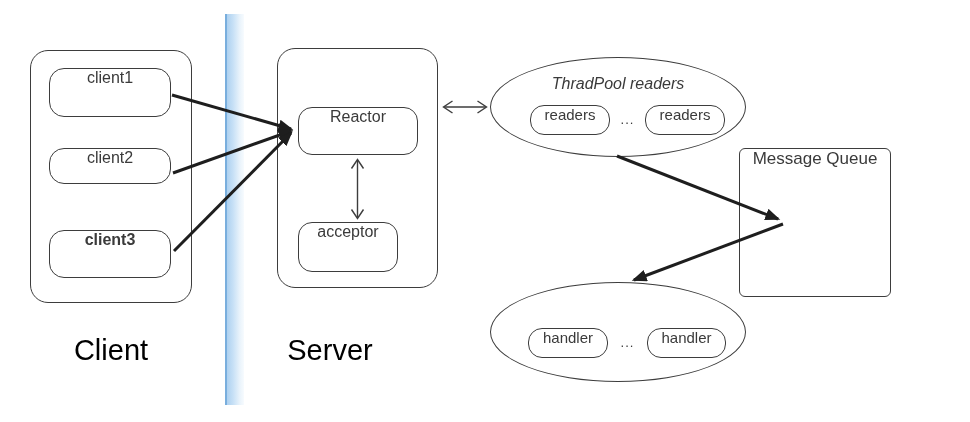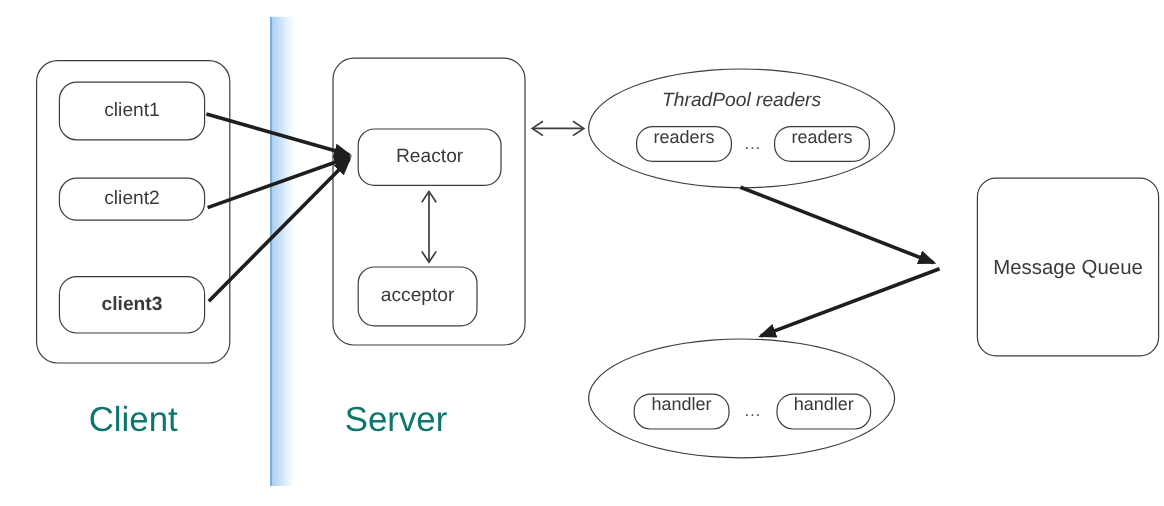--- a/index.html
+++ b/index.html
@@ -1,26 +1,26 @@
 <!DOCTYPE html>
 <html><head>
 <meta charset="utf-8">
 <style>
   html,body{margin:0;padding:0;background:#ffffff;}
   #canvas{
     position:relative;width:970px;height:422px;background:#ffffff;
     font-family:"Liberation Sans",sans-serif;color:#3a3a3a;overflow:hidden;
   }
   .shape{position:absolute;box-sizing:border-box;border:1.4px solid #3d3d3d;background:#ffffff;}
-  .node{display:flex;align-items:center;justify-content:center;font-size:16px;}
+  .node{display:flex;align-items:flex-start;justify-content:center;font-size:16px;}
   .small-node{display:flex;align-items:flex-start;justify-content:center;font-size:15px;border-radius:14px;}
   .ellipse{border-radius:50%;}
   .txt{position:absolute;box-sizing:border-box;}
   .center{display:flex;align-items:center;justify-content:center;}
-  .group-label{font-size:29px;color:#0f766e;}
+  .group-label{font-size:29px;color:#000000;}
   .pool-title{font-size:16px;text-align:center;font-style:italic;}
   .dots{font-size:13px;letter-spacing:1px;color:#3a3a3a;}
   #divider{
     position:absolute;left:225px;top:14px;width:17px;height:391px;
     border-left:2px solid #79aedd;
     background:linear-gradient(90deg,#aed1f0 0%,#c6e0f6 35%,#e9f3fb 75%,#f7fbfe 100%);
   }
   #arrow-layer{position:absolute;left:0;top:0;width:970px;height:422px;pointer-events:none;}
 </style>
 </head>
@@ -63,21 +63,21 @@
 
   <div class="shape ellipse" style="left:490px;top:282px;width:256px;height:100px;"></div>
   <div class="shape small-node" style="left:528px;top:328px;width:80px;height:30px;">
     <span>handler</span>
   </div>
   <div class="txt center dots" style="left:608px;top:327px;width:39px;height:30px;">...</div>
   <div class="shape small-node" style="left:647px;top:328px;width:79px;height:30px;">
     <span>handler</span>
   </div>
 
-  <div class="shape node" style="left:814px;top:148px;width:152px;height:149px;border-radius:16px;font-size:17px;">
+  <div class="shape node" style="left:739px;top:148px;width:152px;height:149px;border-radius:6px;font-size:17px;">
     <span>Message Queue</span>
   </div>
 
   <svg id="arrow-layer" viewBox="0 0 970 422">
     <defs>
       <marker id="solid-head" markerUnits="strokeWidth" markerWidth="6" markerHeight="5" refX="4.2" refY="2" orient="auto">
         <path d="M0,0 L5,2 L0,4 Z" fill="#1e1e1e"></path>
       </marker>
       <marker id="open-head" markerUnits="userSpaceOnUse" markerWidth="20" markerHeight="20" refX="9.5" refY="10" orient="auto-start-reverse">
         <path d="M1,4 L10,10 L1,16" fill="none" stroke="#3d3d3d" stroke-width="1.4"></path>

